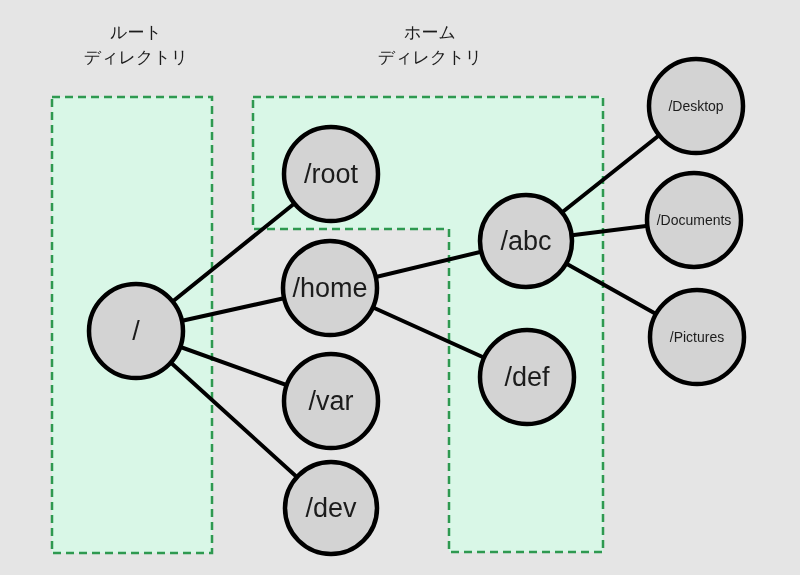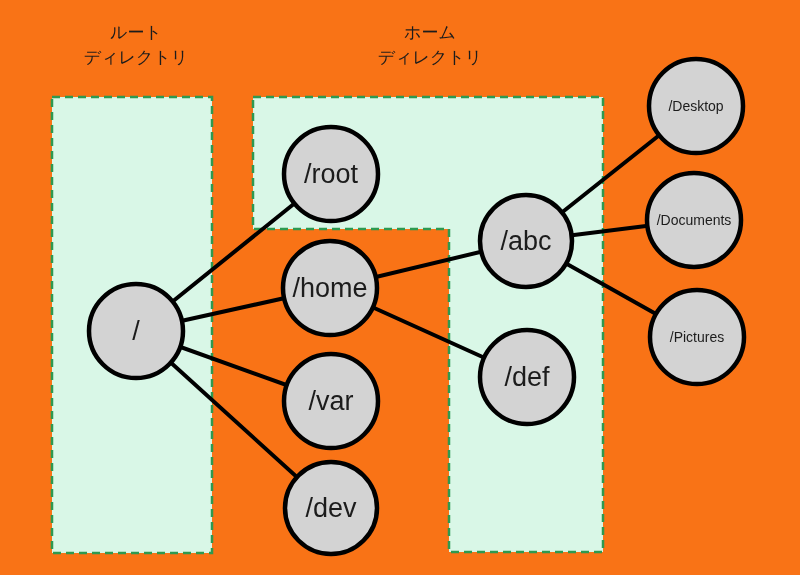--- a/index.html
+++ b/index.html
@@ -8,21 +8,21 @@
     background: #ffffff;
     width: 800px;
     height: 575px;
     overflow: hidden;
     font-family: "Liberation Sans", "DejaVu Sans", sans-serif;
   }
   #stage {
     position: relative;
     width: 800px;
     height: 575px;
-    background: #f97316;
+    background: #e5e5e5;
   }
   svg text {
     font-family: "Liberation Sans", "DejaVu Sans", sans-serif;
     user-select: none;
   }
 </style>
 </head>
 <body>
 
 <div id="stage">

